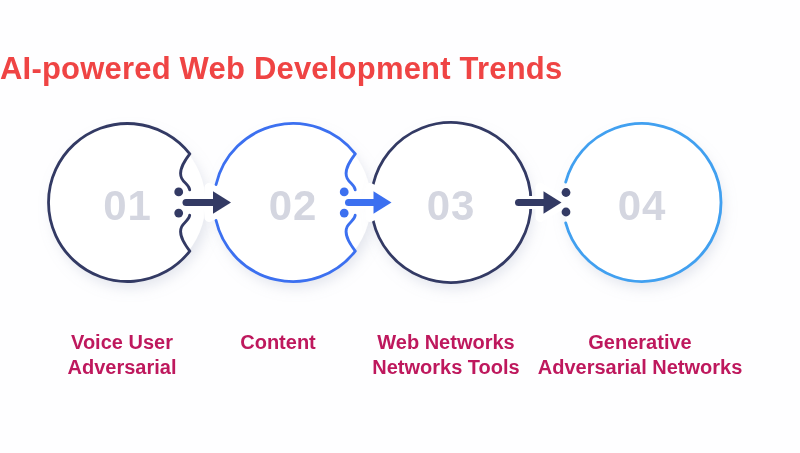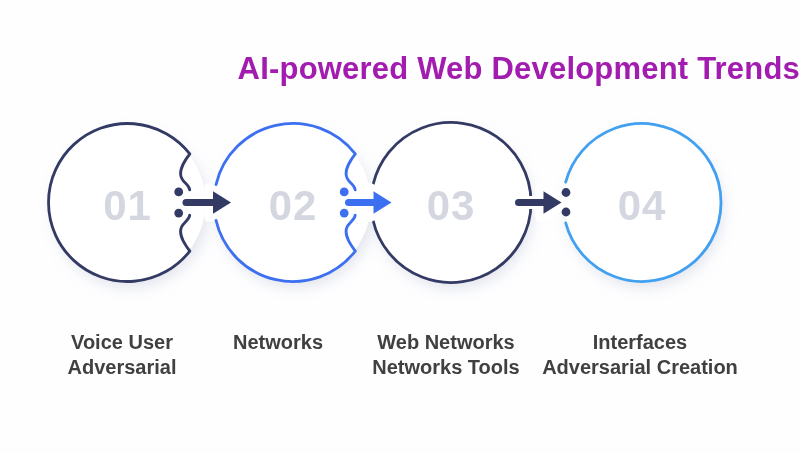--- a/index.html
+++ b/index.html
@@ -5,42 +5,42 @@
   html,body{margin:0;padding:0;}
   body{
     width:800px;height:453px;
     background:#fefeff;
     font-family:"Liberation Sans",sans-serif;
     overflow:hidden;
   }
   .stage{position:relative;width:800px;height:453px;}
   .title{
     position:absolute;top:51px;left:0;width:800px;
-    text-align:right;
+    text-align:left;
     font-size:31px;font-weight:700;
-    color:#a21caf;
+    color:#ef4444;
     letter-spacing:0.2px;
   }
   svg.diagram{position:absolute;top:0;left:0;}
   .ring{fill:none;stroke-width:2.8;stroke-linecap:round;}
   .num{
     font-family:"Liberation Sans",sans-serif;
     font-size:42px;font-weight:700;
     fill:#d4d6e0;letter-spacing:1px;
     text-anchor:middle;
   }
   .casing{stroke:#ffffff;stroke-width:13;fill:none;stroke-linecap:round;}
   .casing-tri{fill:#ffffff;stroke:#ffffff;stroke-width:9;stroke-linejoin:round;}
   .shaft{fill:none;stroke-width:7;stroke-linecap:round;}
   .label{
     position:absolute;top:330px;
     transform:translateX(-50%);
     text-align:center;
     font-size:20px;font-weight:700;line-height:25px;
-    color:#404040;
+    color:#be185d;
     white-space:nowrap;
   }
 </style>
 </head>
 <body>
 
 <div class="stage">
 
   <div class="title">AI-powered Web Development Trends</div>
 
@@ -106,25 +106,25 @@
       <circle cx="566" cy="192.5" r="4.4" fill="#333a64"></circle>
       <circle cx="566" cy="212" r="4.4" fill="#333a64"></circle>
     </g>
   </svg>
 
   <div class="label" style="left:122px">
     <div>Voice User</div>
     <div>Adversarial</div>
   </div>
   <div class="label" style="left:278px">
-    <div>Networks</div>
+    <div>Content</div>
     <div></div>
   </div>
   <div class="label" style="left:446px">
     <div>Web Networks</div>
     <div>Networks Tools</div>
   </div>
   <div class="label" style="left:640px">
-    <div>Interfaces</div>
-    <div>Adversarial Creation</div>
+    <div>Generative</div>
+    <div>Adversarial Networks</div>
   </div>
 
 </div>
 
 </body></html>

